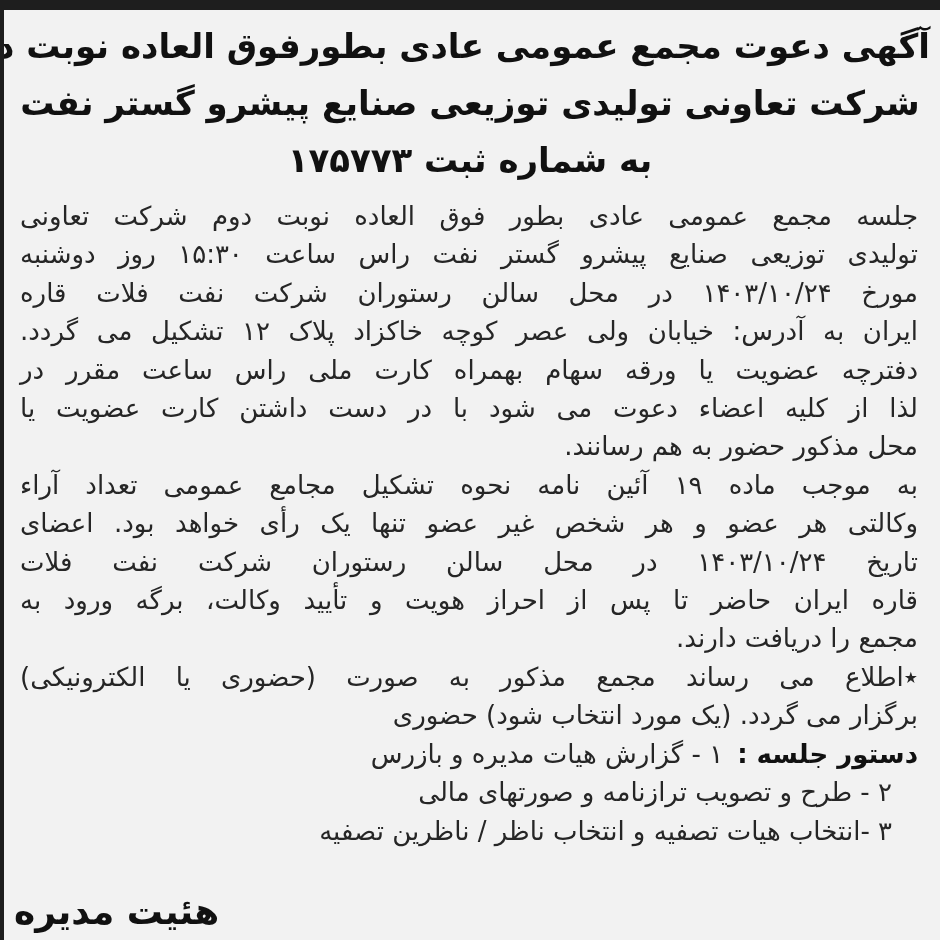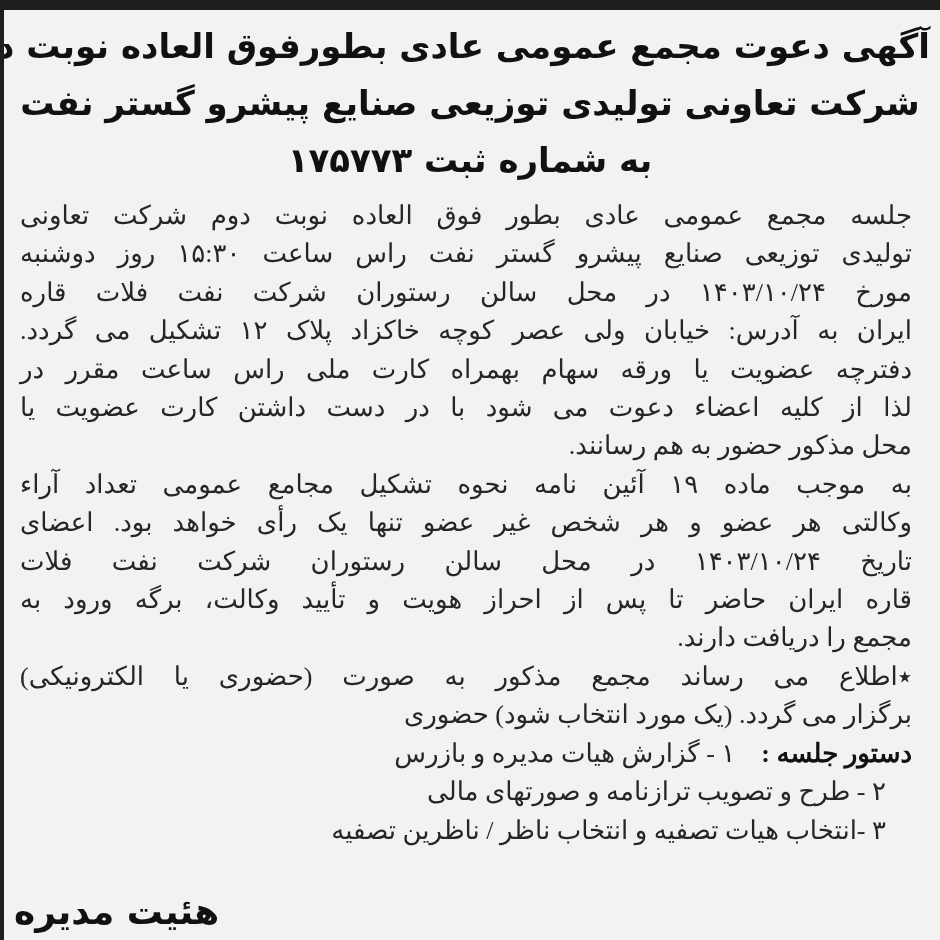--- a/index.html
+++ b/index.html
@@ -36,31 +36,30 @@
     margin-top:10px;
     padding:8px 10px 2px 10px;
     text-align:center;
     font-weight:bold;
     color:var(--title-ink);
     font-size:34px;
     line-height:57px;
   }
   .title .tline{white-space:nowrap;}
   .body{
-    padding:6px 28px 0 20px;
+    padding:6px 22px 0 20px;
     color:var(--body-ink);
     font-size:26px;
     line-height:38.4px;
-    font-family:Liberation Serif, serif;
   }
   .line{min-height:38.4px;}
   .line.j{text-align:justify;text-align-last:justify;}
   .line.r{text-align:left;text-align-last:right;}
   .line.ind{padding-right:26px;}
-  .agenda-label{font-weight:bold;margin-left:26px;color:var(--title-ink);}
+  .agenda-label{font-weight:bold;margin-left:14px;color:var(--title-ink);}
   .sig{
     position:absolute;
     left:14px;bottom:8px;
     font-weight:bold;
     font-size:36px;
     color:var(--title-ink);
     white-space:nowrap;
   }
 </style>
 </head>

